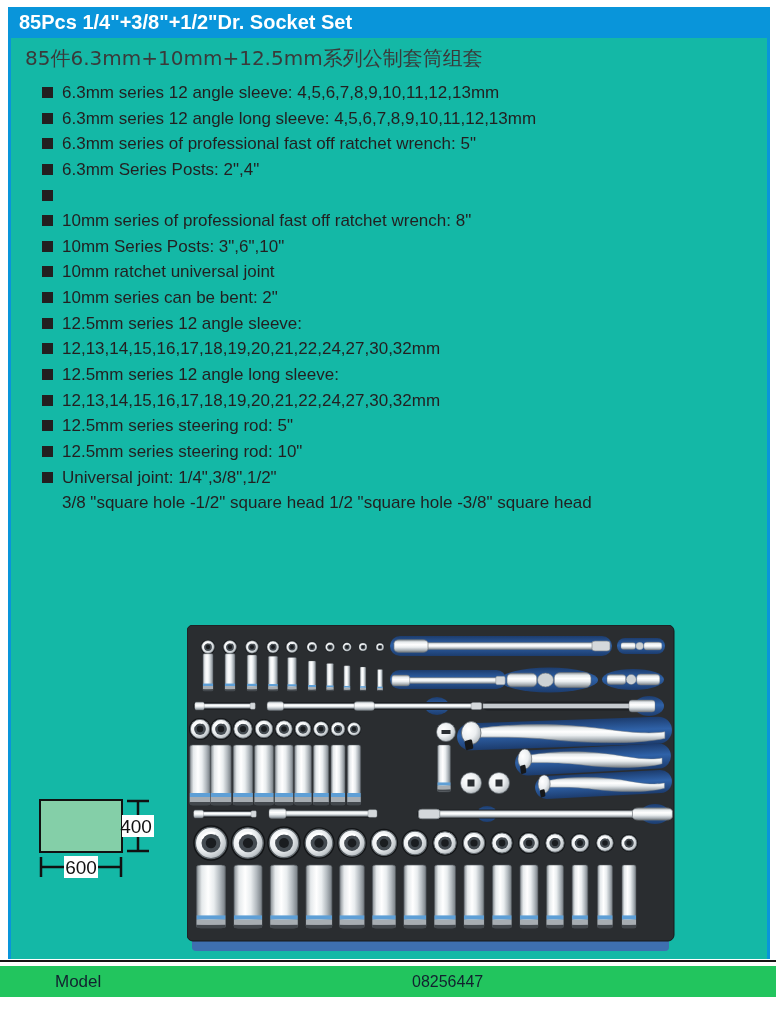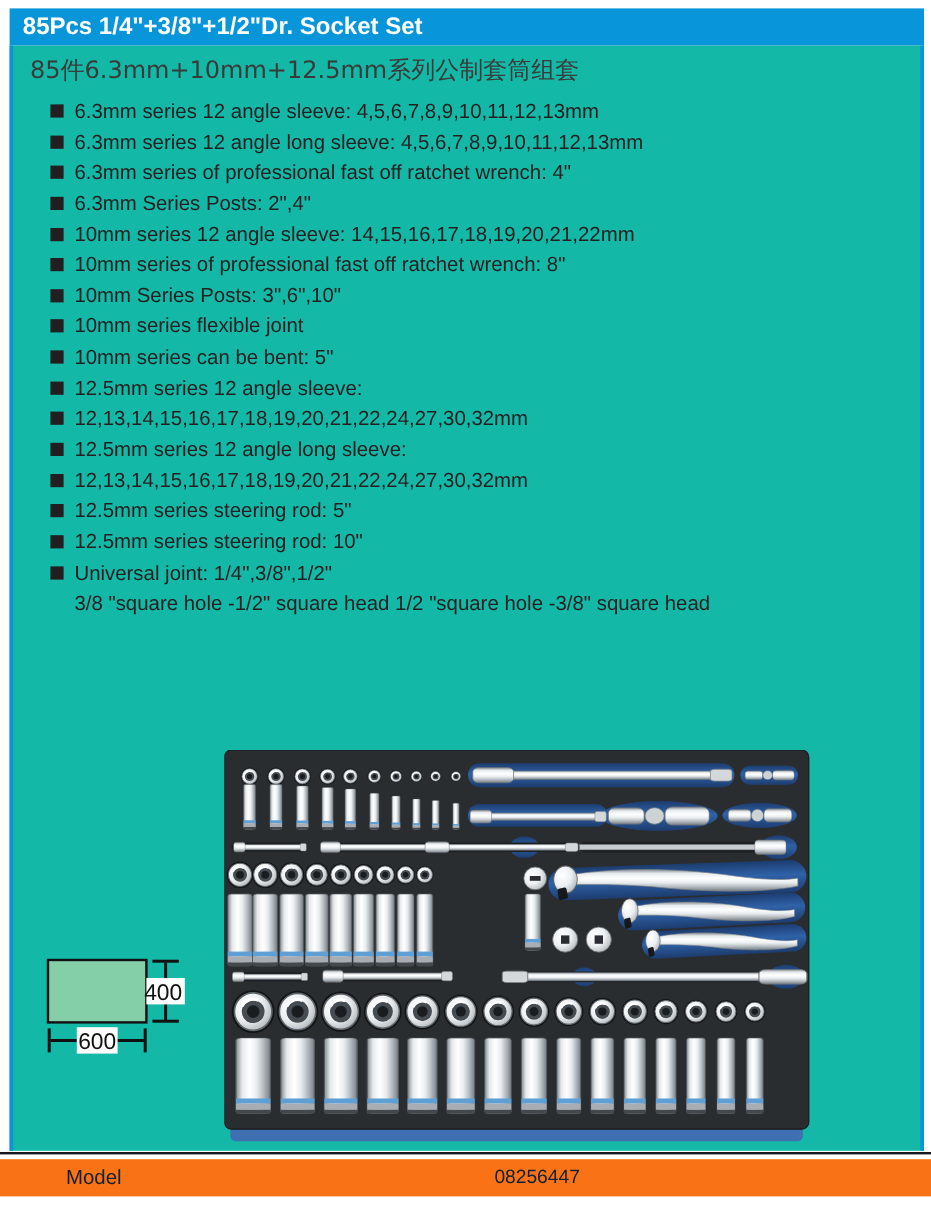--- a/index.html
+++ b/index.html
@@ -22,48 +22,48 @@
     font-family:"DejaVu Sans","Liberation Sans",sans-serif;white-space:nowrap;
   }
   .specs{position:absolute;left:19px;top:30px;margin:12px;padding:0;list-style:none;}
   .specs li{height:25.65px;line-height:25.65px;font-size:17px;white-space:nowrap;}
   .sq{display:inline-block;width:11px;height:11px;background:#231f20;margin-right:9px;}
   .specs li .t{vertical-align:baseline;}
   .specs li.cont{padding-left:20px;}
   .tray{position:absolute;left:176px;top:587px;}
   .dim{position:absolute;left:19px;top:752px;}
   .rule{position:absolute;left:0;top:960px;width:776px;height:2px;background:#161616;}
-  .modelbar{position:absolute;left:0;top:966px;width:776px;height:31px;background:#f97316;}
+  .modelbar{position:absolute;left:0;top:966px;width:776px;height:31px;background:#22c55e;}
   .mlabel{position:absolute;left:55px;top:0;line-height:31px;font-size:17px;color:#12222f;}
   .mvalue{position:absolute;left:412px;top:0;line-height:31px;font-size:16px;color:#12222f;}
   .dim text{font-family:"Liberation Sans",sans-serif;}
 </style>
 </head>
 <body>
 
 <div class="page">
 
   <header class="titlebar">
     <span>85Pcs 1/4"+3/8"+1/2"Dr. Socket Set</span>
   </header>
 
   <div class="content">
 
     <div class="subtitle">85件6.3mm+10mm+12.5mm系列公制套筒组套</div>
 
     <ul class="specs">
       <li><span class="sq"></span><span class="t">6.3mm series 12 angle sleeve: 4,5,6,7,8,9,10,11,12,13mm</span></li>
       <li><span class="sq"></span><span class="t">6.3mm series 12 angle long sleeve: 4,5,6,7,8,9,10,11,12,13mm</span></li>
-      <li><span class="sq"></span><span class="t">6.3mm series of professional fast off ratchet wrench: 4"</span></li>
+      <li><span class="sq"></span><span class="t">6.3mm series of professional fast off ratchet wrench: 5"</span></li>
       <li><span class="sq"></span><span class="t">6.3mm Series Posts: 2",4"</span></li>
-      <li><span class="sq"></span><span class="t">10mm series 12 angle sleeve: 14,15,16,17,18,19,20,21,22mm</span></li>
+      <li><span class="sq"></span></li>
       <li><span class="sq"></span><span class="t">10mm series of professional fast off ratchet wrench: 8"</span></li>
       <li><span class="sq"></span><span class="t">10mm Series Posts: 3",6",10"</span></li>
-      <li><span class="sq"></span><span class="t">10mm series flexible joint</span></li>
-      <li><span class="sq"></span><span class="t">10mm series can be bent: 5"</span></li>
+      <li><span class="sq"></span><span class="t">10mm ratchet universal joint</span></li>
+      <li><span class="sq"></span><span class="t">10mm series can be bent: 2"</span></li>
       <li><span class="sq"></span><span class="t">12.5mm series 12 angle sleeve:</span></li>
       <li><span class="sq"></span><span class="t">12,13,14,15,16,17,18,19,20,21,22,24,27,30,32mm</span></li>
       <li><span class="sq"></span><span class="t">12.5mm series 12 angle long sleeve:</span></li>
       <li><span class="sq"></span><span class="t">12,13,14,15,16,17,18,19,20,21,22,24,27,30,32mm</span></li>
       <li><span class="sq"></span><span class="t">12.5mm series steering rod: 5"</span></li>
       <li><span class="sq"></span><span class="t">12.5mm series steering rod: 10"</span></li>
       <li><span class="sq"></span><span class="t">Universal joint: 1/4",3/8",1/2"</span></li>
       <li class="cont"><span class="t">3/8 "square hole -1/2" square head 1/2 "square hole -3/8" square head</span></li>
     </ul>
 

